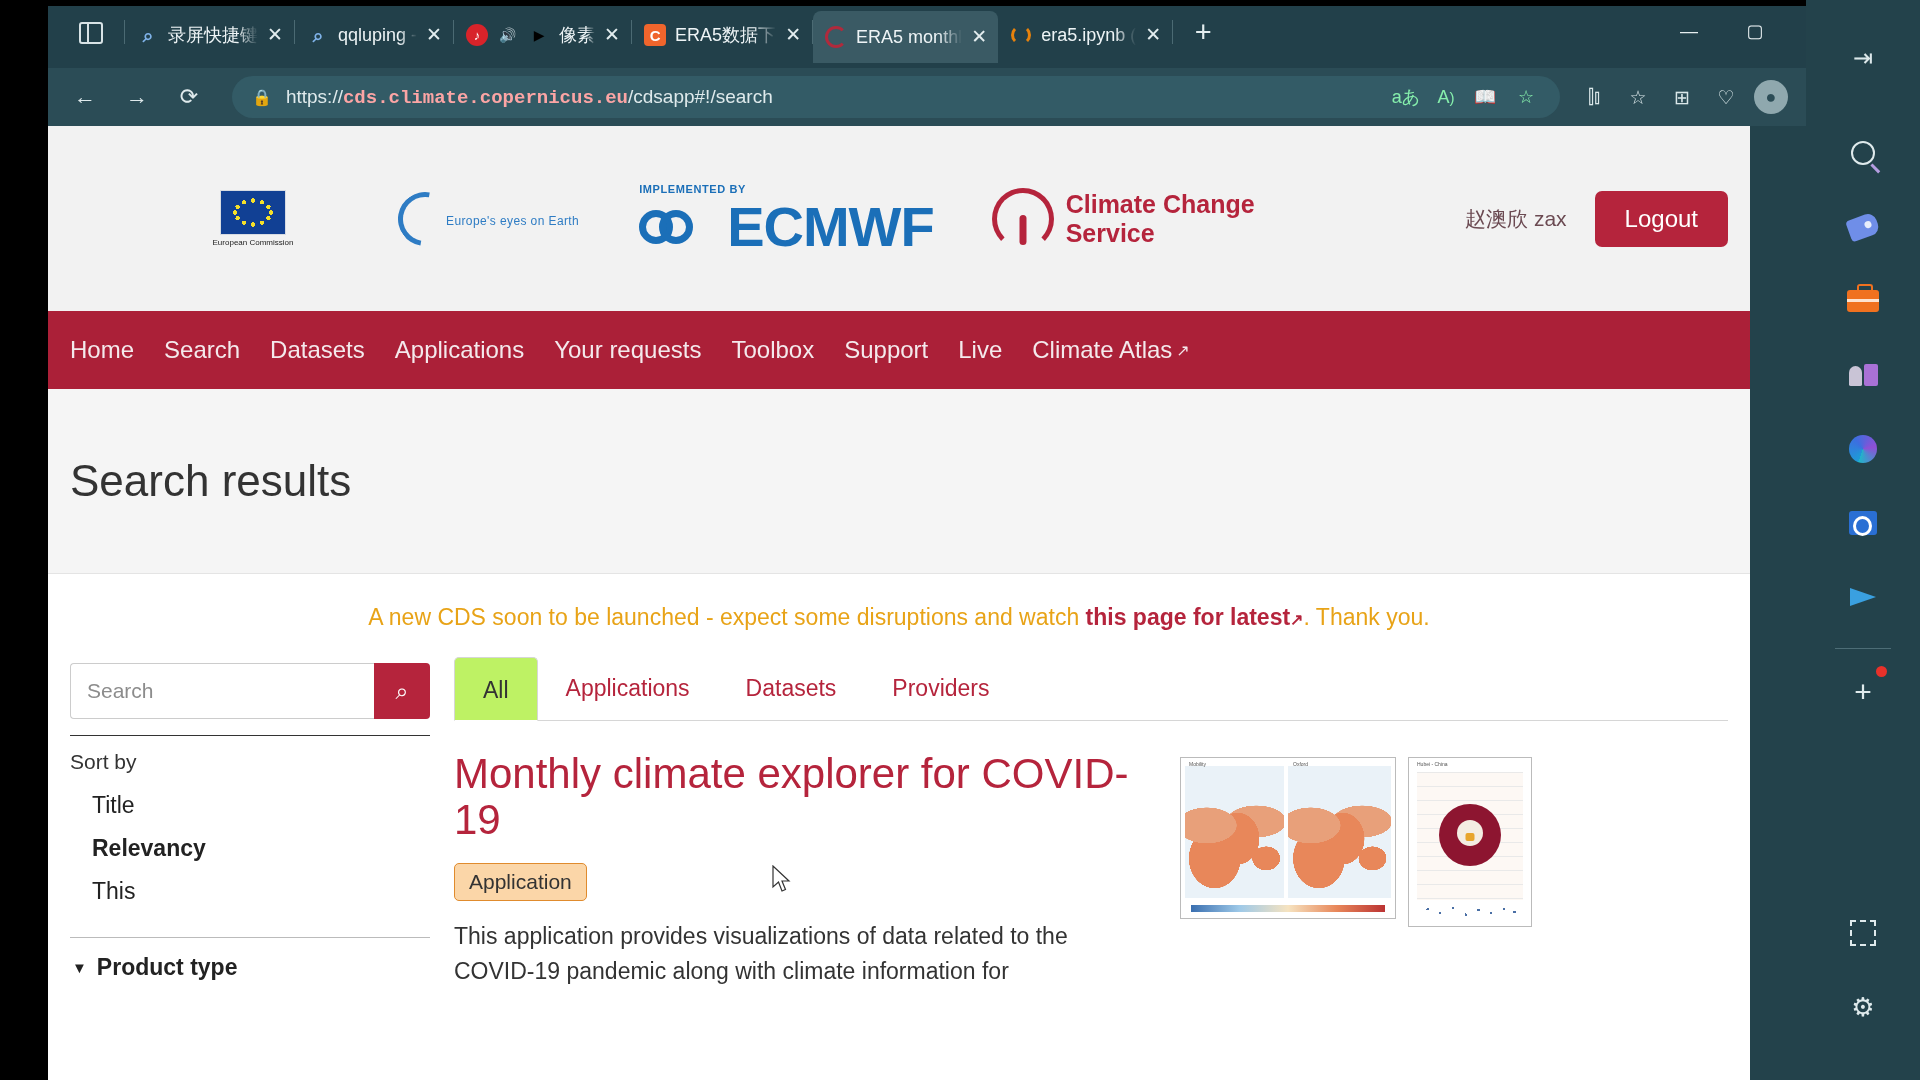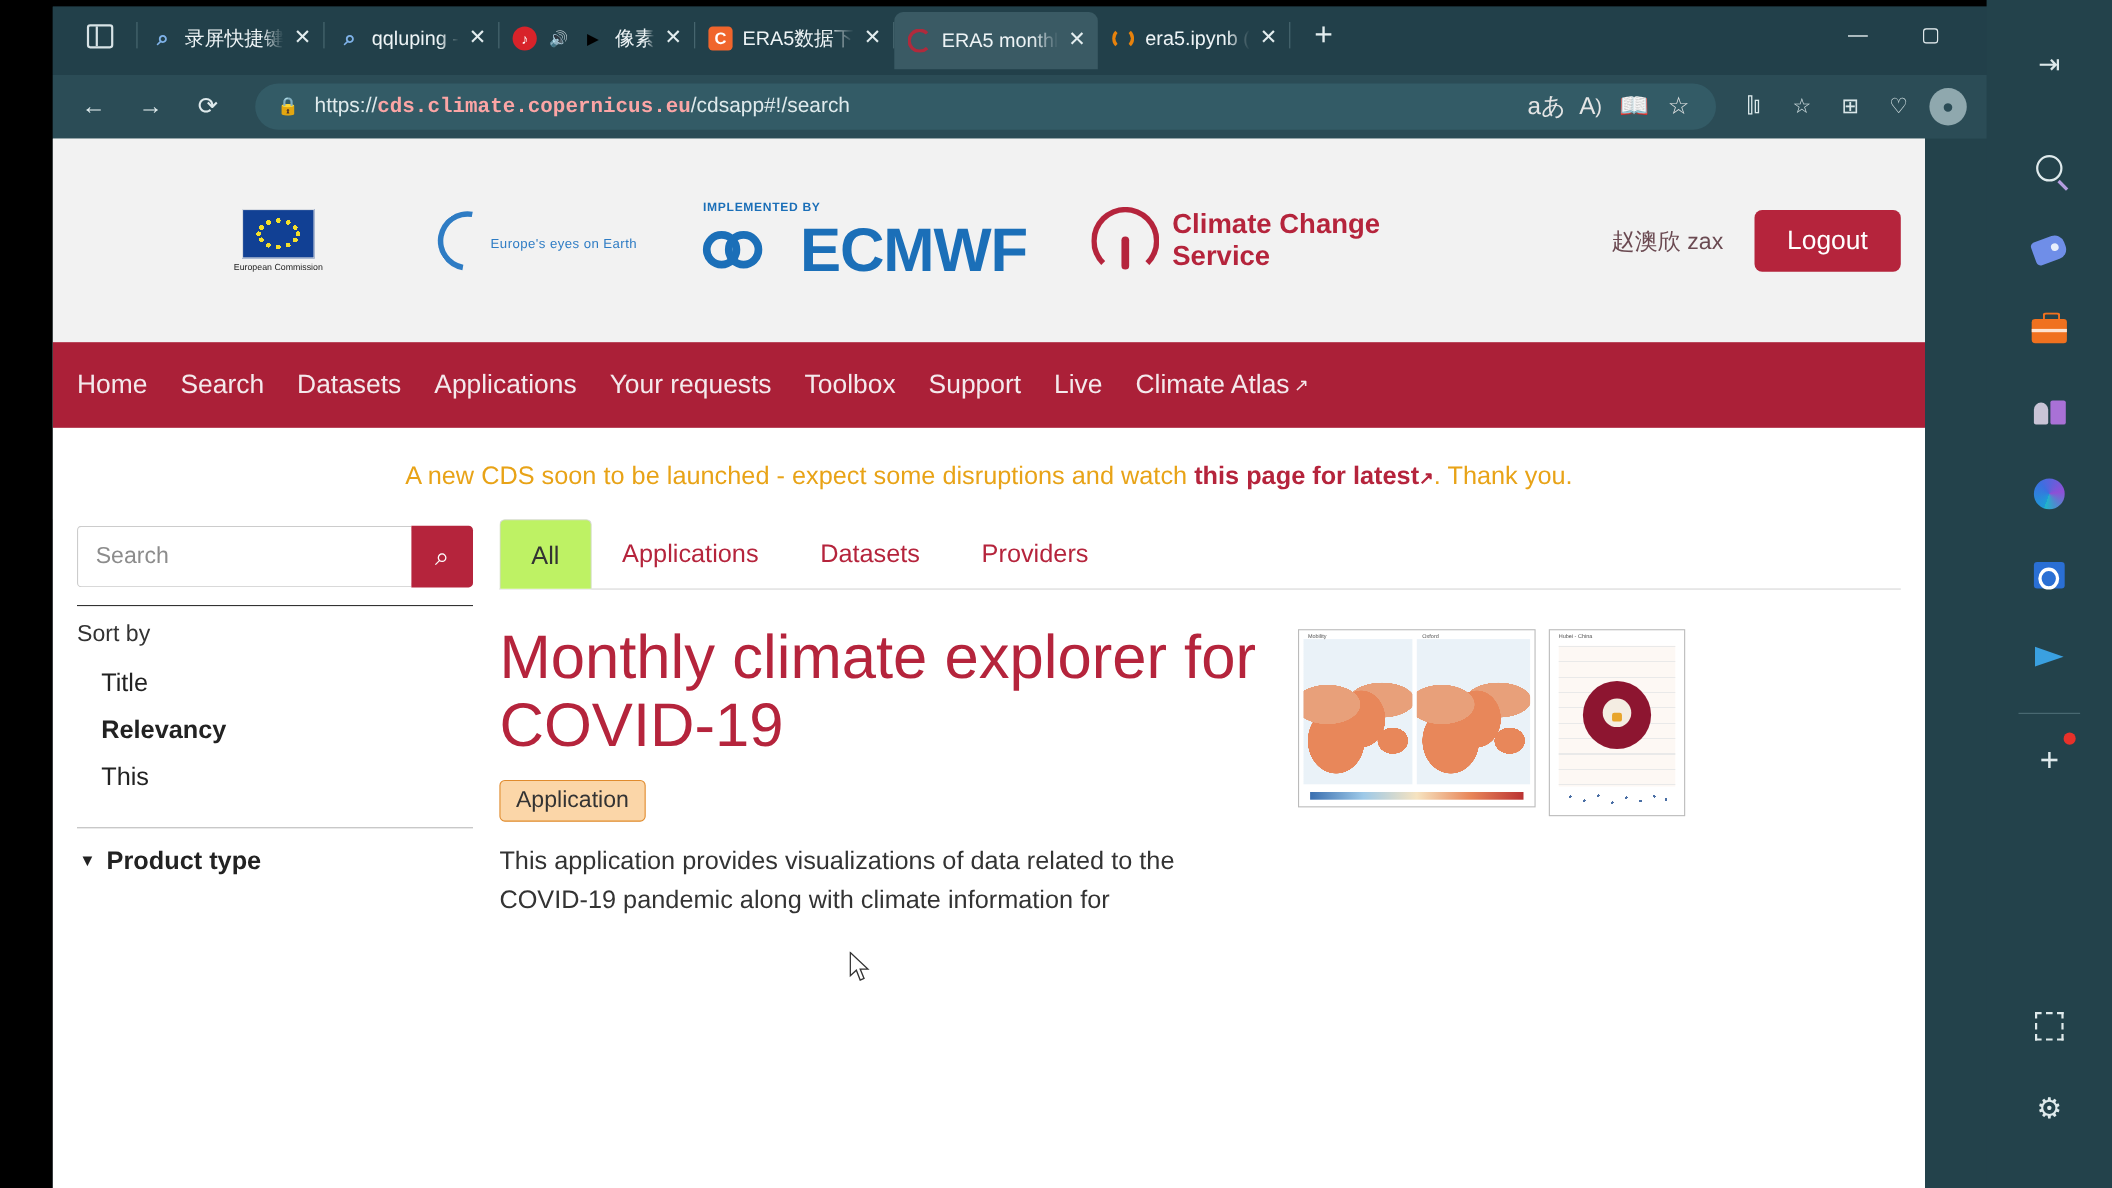--- a/index.html
+++ b/index.html
@@ -116,21 +116,21 @@
     flex: 1 1 auto; height: 42px; background: #335b66; border-radius: 21px;
     display:flex; align-items:center; padding: 0 14px; margin: 0 12px;
     min-width: 0;
   }
   .omnibox .lock { color:#cfe0e3; font-size:16px; margin: 0 14px 0 6px; }
   .url { color:#dfeaec; font-size:19px; white-space:nowrap; overflow:hidden; }
   .url b { color:#fca5a5; font-weight:700;font-family:Liberation Mono, monospace; }
   .omni-icons { display:flex; align-items:center; margin-left:auto; }
   .omni-icon {
     width:40px;height:36px;display:flex;align-items:center;justify-content:center;
-    color:#e5e5e5;font-size:22px;cursor:pointer;
+    color:#86efac;font-size:18px;cursor:pointer;
   }
   .tool-icon {
     width:44px;height:42px;display:flex;align-items:center;justify-content:center;
     color:#dae7e9;font-size:19px;cursor:pointer;border-radius:6px;
   }
   .avatar {
     width:34px;height:34px;border-radius:50%;background:#8fa8ae;
     display:flex;align-items:center;justify-content:center;margin:0 6px;
     color:#2b4c56;font-size:18px;cursor:pointer;
   }
@@ -267,21 +267,21 @@
     padding: 0 28px; height: 64px; line-height:64px; font-size: 23px;
     color:#b5243c; cursor:pointer; white-space:nowrap;
   }
   .rtab.active {
     color:#333; background:#bef264; border:1px solid #d6d6d6; border-bottom-color:#fff;
     border-radius:5px 5px 0 0; margin-bottom:-1px;
   }
   .result-card { display:flex; padding: 30px 0 0; gap: 26px; }
   .result-main { flex:1 1 auto; max-width: 700px; }
   .result-title {
-    font-size: 56px; color:#b5243c; line-height:1.1; font-weight:400; cursor:pointer;
+    font-size: 42px; color:#b5243c; line-height:1.1; font-weight:400; cursor:pointer;
   }
   .badge {
     display:inline-block; margin-top: 20px;
     background:#fbd6a8; border:1px solid #e08b2d; color:#333;
     font-size: 21px; padding: 6px 14px; border-radius:5px;
   }
   .result-desc { font-size: 23px; color:#333; line-height:1.5; margin-top: 18px; }
   .result-thumbs { display:flex; gap: 12px; flex: 0 0 auto; padding-top: 6px; }
   .thumb { border:1px solid #bbb; background:#fff; }
   .thumb-map { width: 216px; height: 162px; position:relative; overflow:hidden; }
@@ -558,20 +558,23 @@
         <span class="nav-item">Your requests</span>
         <span class="nav-item">Toolbox</span>
         <span class="nav-item">Support</span>
         <span class="nav-item">Live</span>
         <span class="nav-item">
           <span>Climate Atlas</span>
           <span class="ext-ico">↗</span>
         </span>
       </div>
 
+      <div class="results-band">
+        <h1 class="results-title">Search results</h1>
+      </div>
 
       <div class="alert-band">
         <span class="alert-text"><span>A new CDS soon to be launched - expect some disruptions and watch </span><a href="#"><span>this page for latest</span><span class="ext-ico">↗</span></a><span>. Thank you.</span></span>
       </div>
 
       <div class="cds-body">
 
         <div class="sidebar">
           <div class="search-row">
             <input class="search-input" type="text" placeholder="Search" style="">

